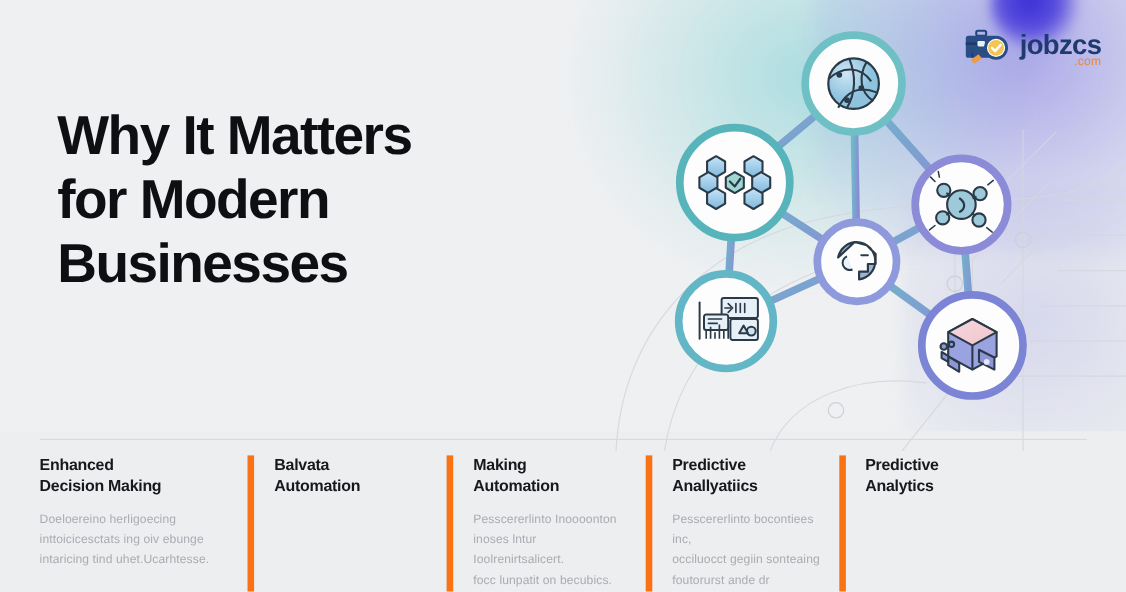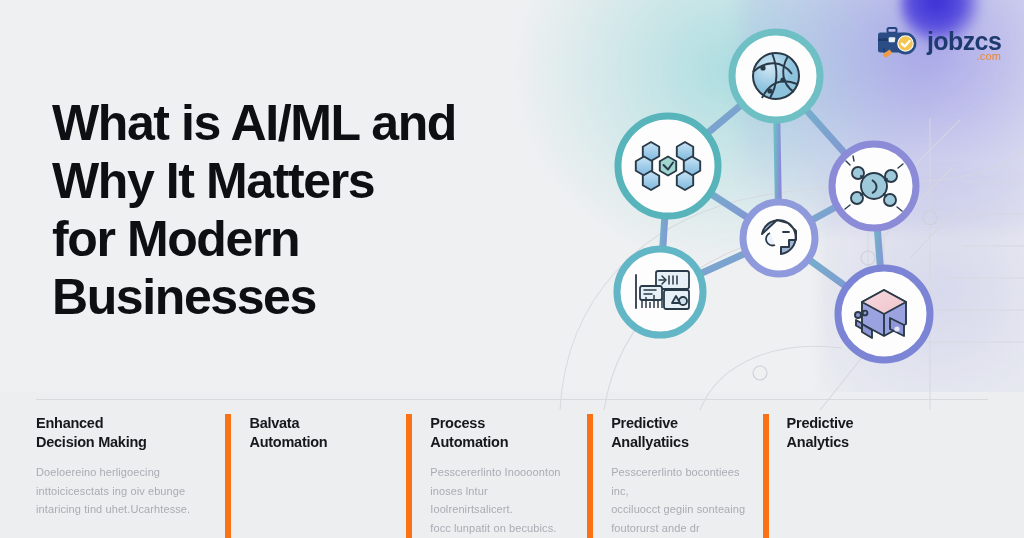--- a/index.html
+++ b/index.html
@@ -103,21 +103,20 @@
       <path d="M700 410 C 720 360 780 340 842 348"></path>
     </g>
     <g fill="none" stroke="#ccd0d8" stroke-width="1.1">
       <circle cx="930" cy="218" r="7"></circle>
       <circle cx="868" cy="258" r="7"></circle>
       <circle cx="760" cy="373" r="7"></circle>
     </g>
   </svg>
 
   <h1 id="headline">
-    <span class="ln">What is AI/ML and</span>
     <span class="ln">Why It Matters</span>
     <span class="ln">for Modern</span>
     <span class="ln">Businesses</span>
   </h1>
 
   <div id="logo">
     <svg id="logo-mark" viewBox="0 0 46 38">
       <rect x="11.5" y="2" width="9" height="4.6" rx="1.6" fill="none" stroke="#24447f" stroke-width="1.9"></rect>
       <rect x="2" y="6.6" width="28" height="20" rx="2.4" fill="#2a4d86"></rect>
       <rect x="2" y="12.4" width="28" height="2.6" fill="#1d3a6b"></rect>
@@ -279,21 +278,21 @@
 
     <div class="card">
       <div class="card-title">
         <span>Balvata</span>
         <span class="t2">Automation</span>
       </div>
     </div>
 
     <div class="card">
       <div class="card-title">
-        <span>Process</span>
+        <span>Making</span>
         <span class="t2">Automation</span>
       </div>
       <div class="card-body">
         <span>Pesscererlinto Inoooonton</span>
         <span>inoses lntur Ioolrenirtsalicert.</span>
         <span>focc lunpatit on becubics.</span>
       </div>
     </div>
 
     <div class="card">

